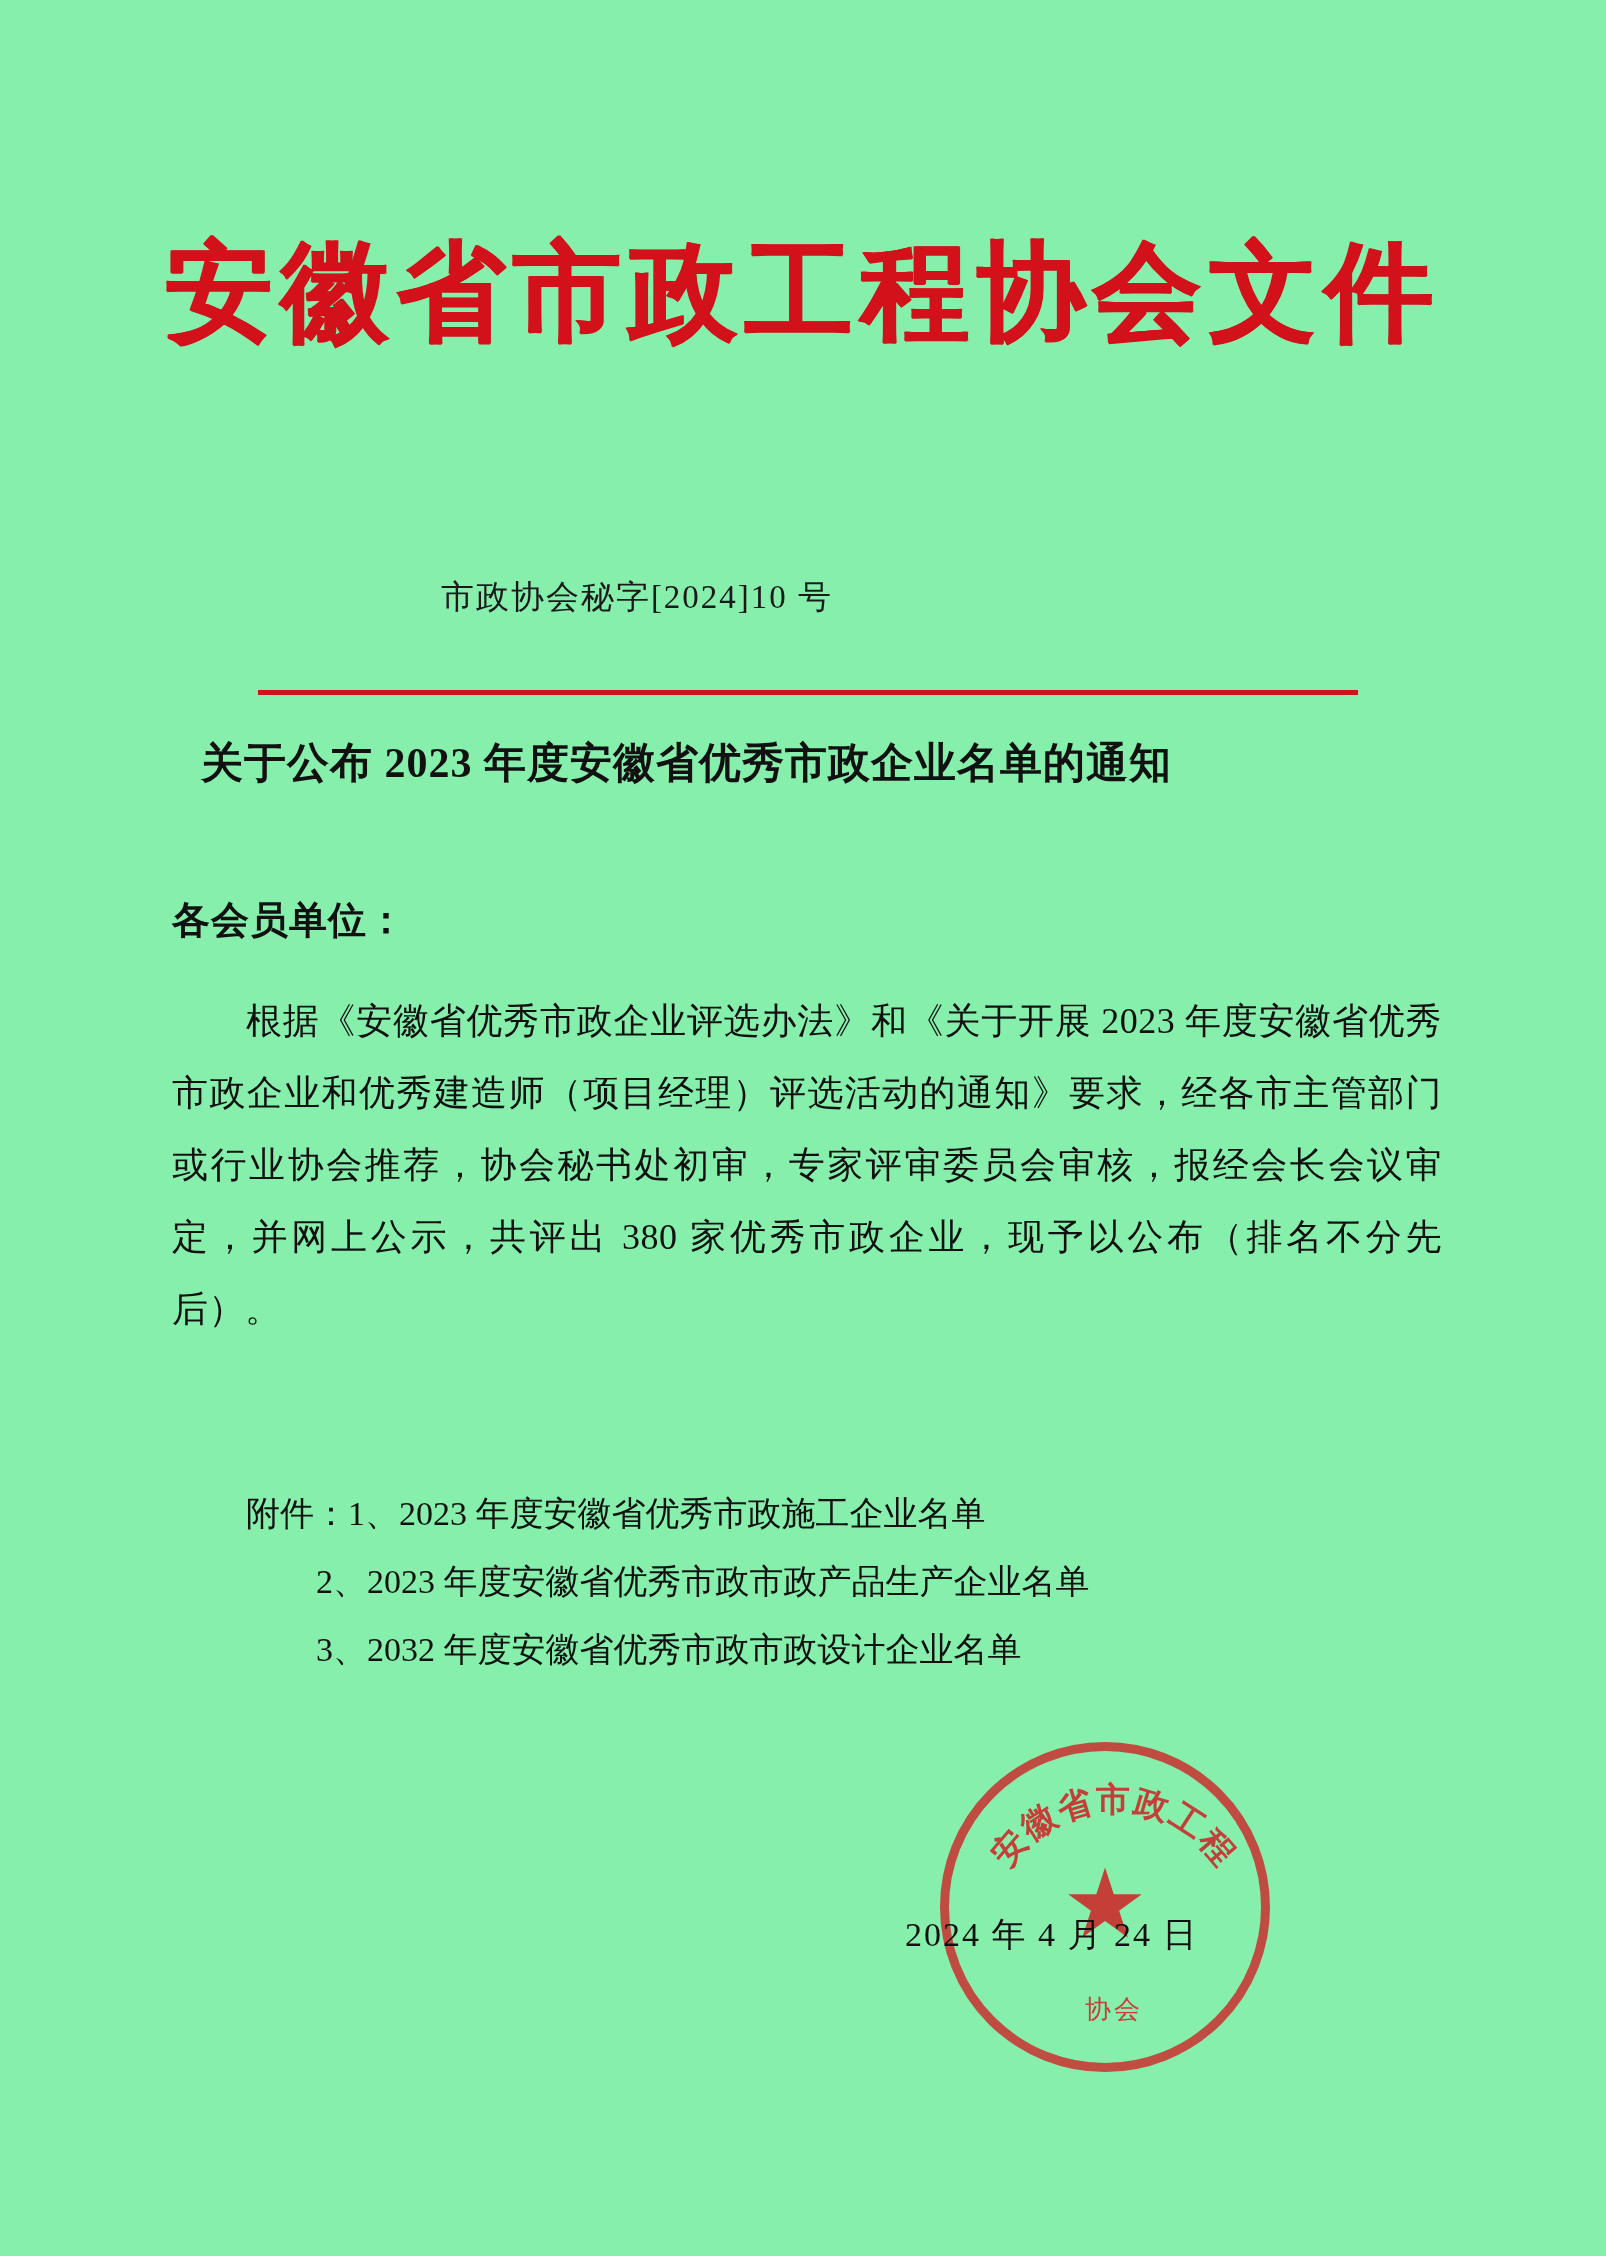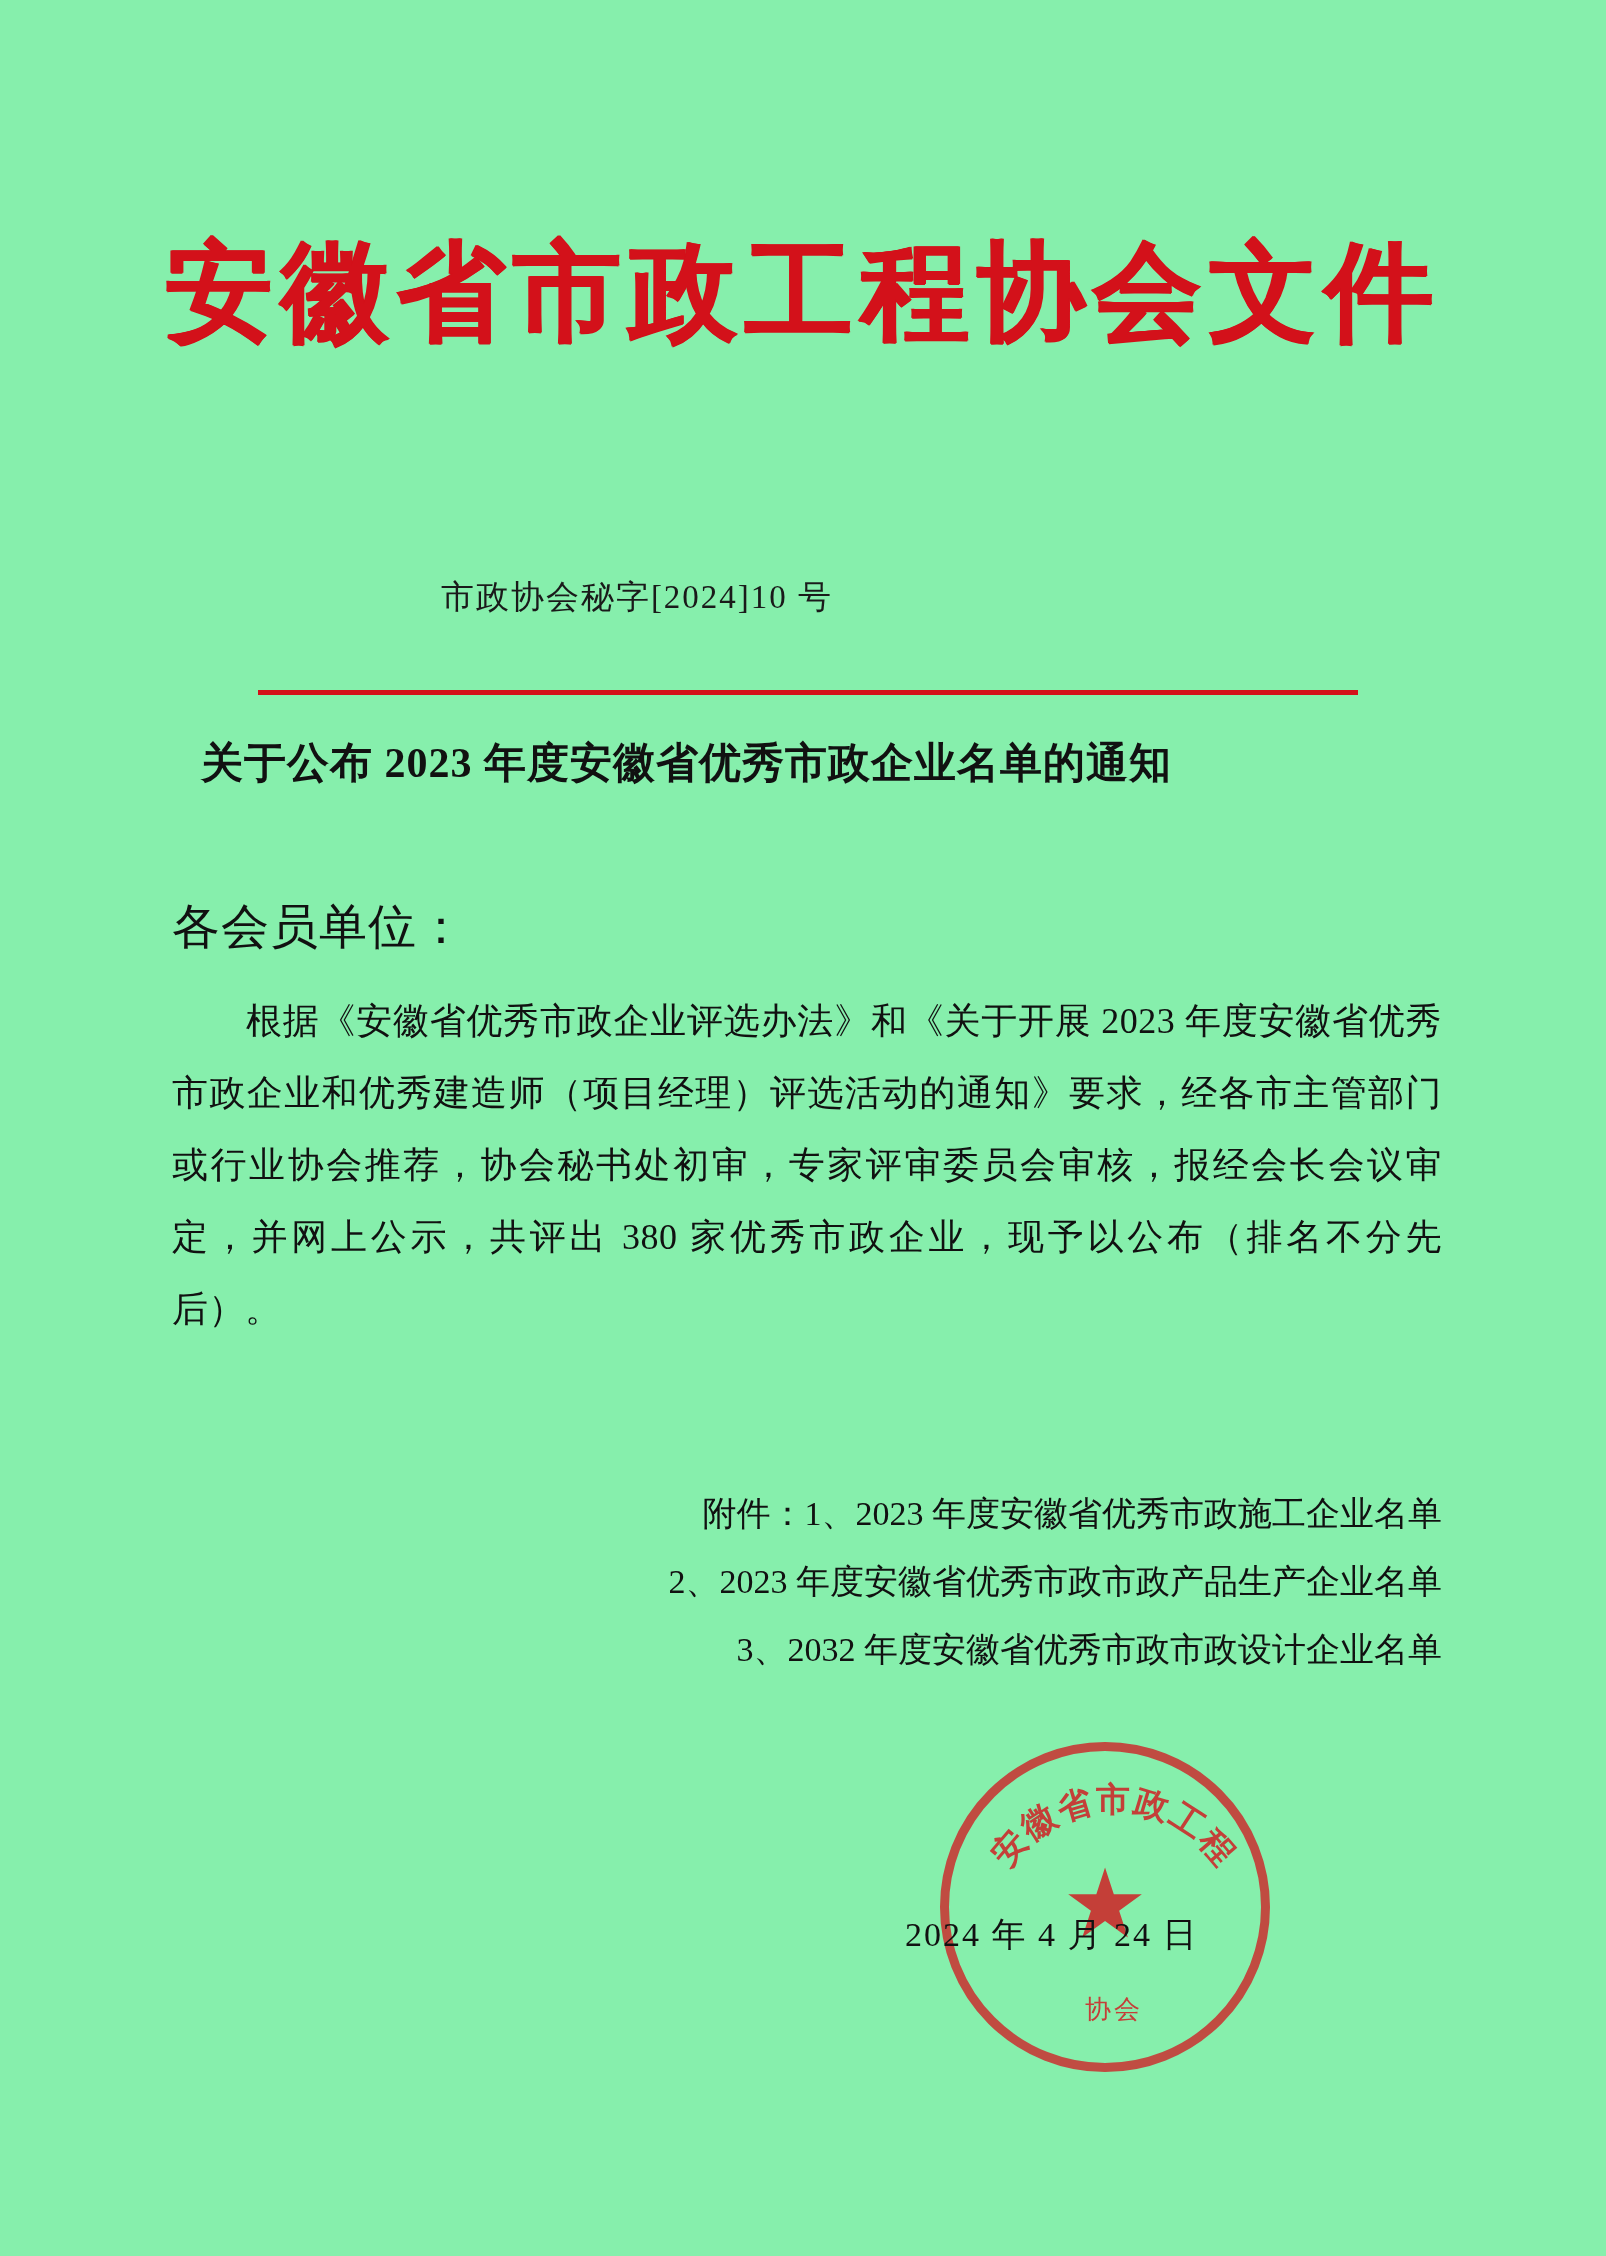--- a/index.html
+++ b/index.html
@@ -74,23 +74,24 @@
     font-weight: bold;
     letter-spacing: 1px;
     color: #111111;
   }
 
   
   .salutation {
     position: absolute;
     top: 895px;
     left: 172px;
-    font-size: 48px;
+    font-size: 38px;
     letter-spacing: 1px;
     color: #111;
+    font-weight: bold;
   }
 
   .body-text {
     position: absolute;
     top: 985px;
     left: 172px;
     width: 1270px;
     font-size: 36px;
     line-height: 72px;
     letter-spacing: 0.5px;
@@ -104,21 +105,20 @@
     position: absolute;
     top: 1480px;
     left: 172px;
     width: 1270px;
     font-size: 34px;
     line-height: 68px;
     color: #111;
   }
   .att-line {
     white-space: nowrap;
-    text-align: right;
   }
   .att-line.indent {
     padding-left: 144px;
   }
   .att-line.first {
     padding-left: 74px;
   }
 
   
   .doc-date {

